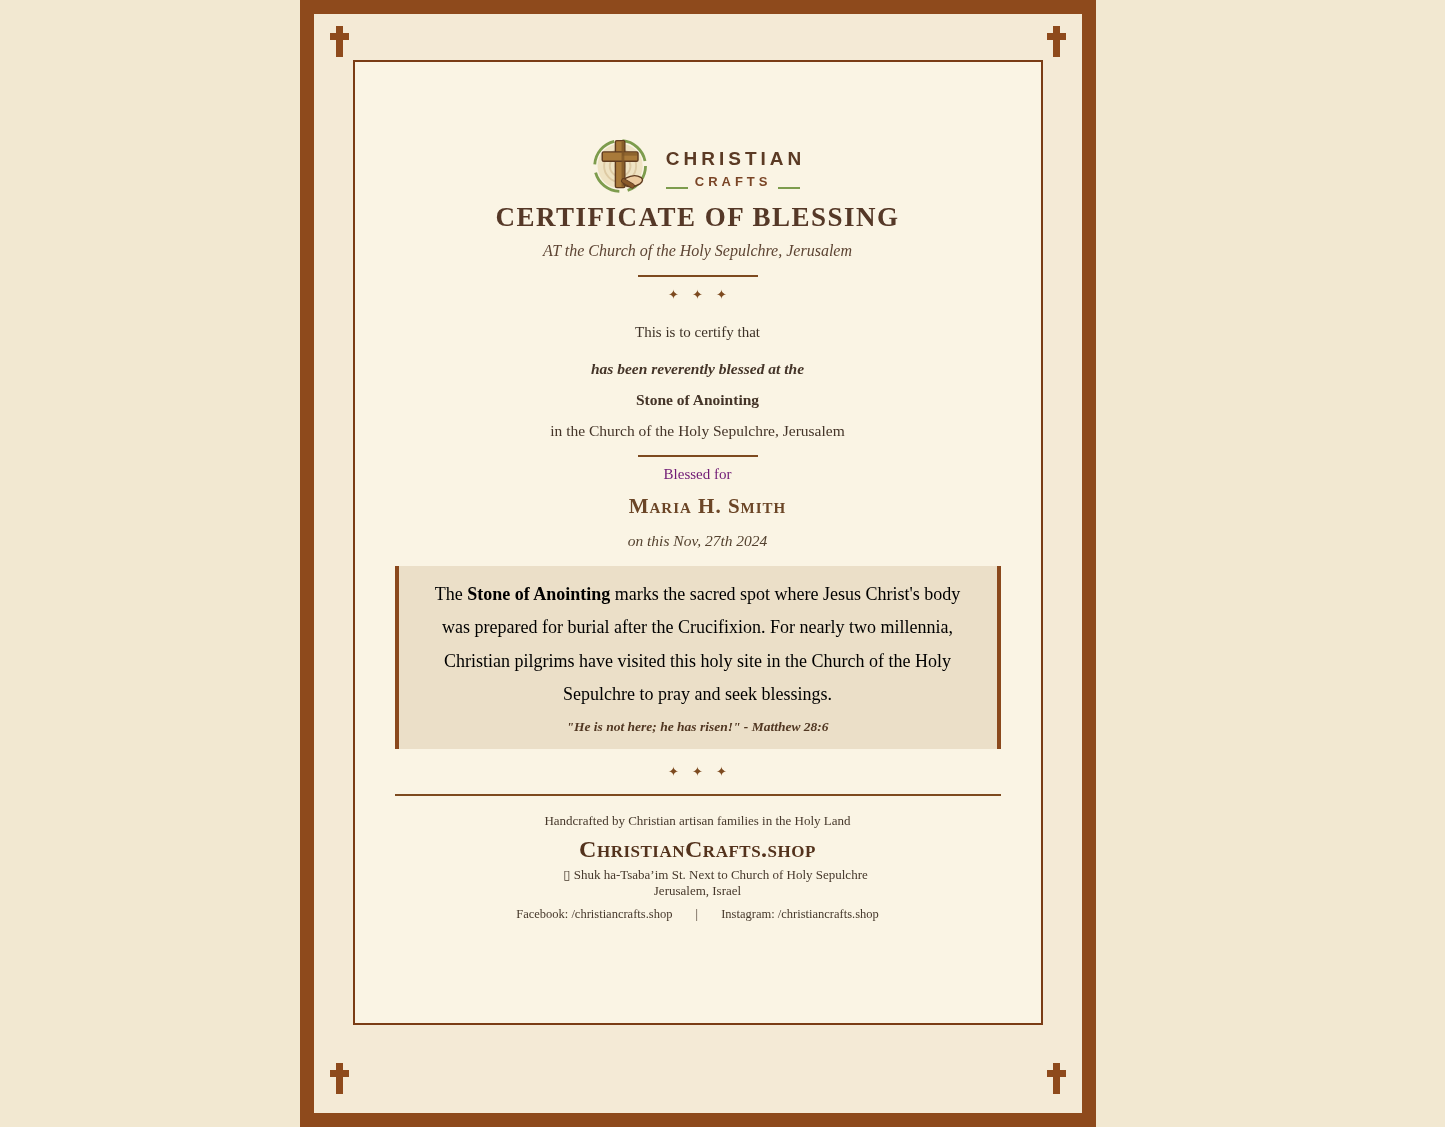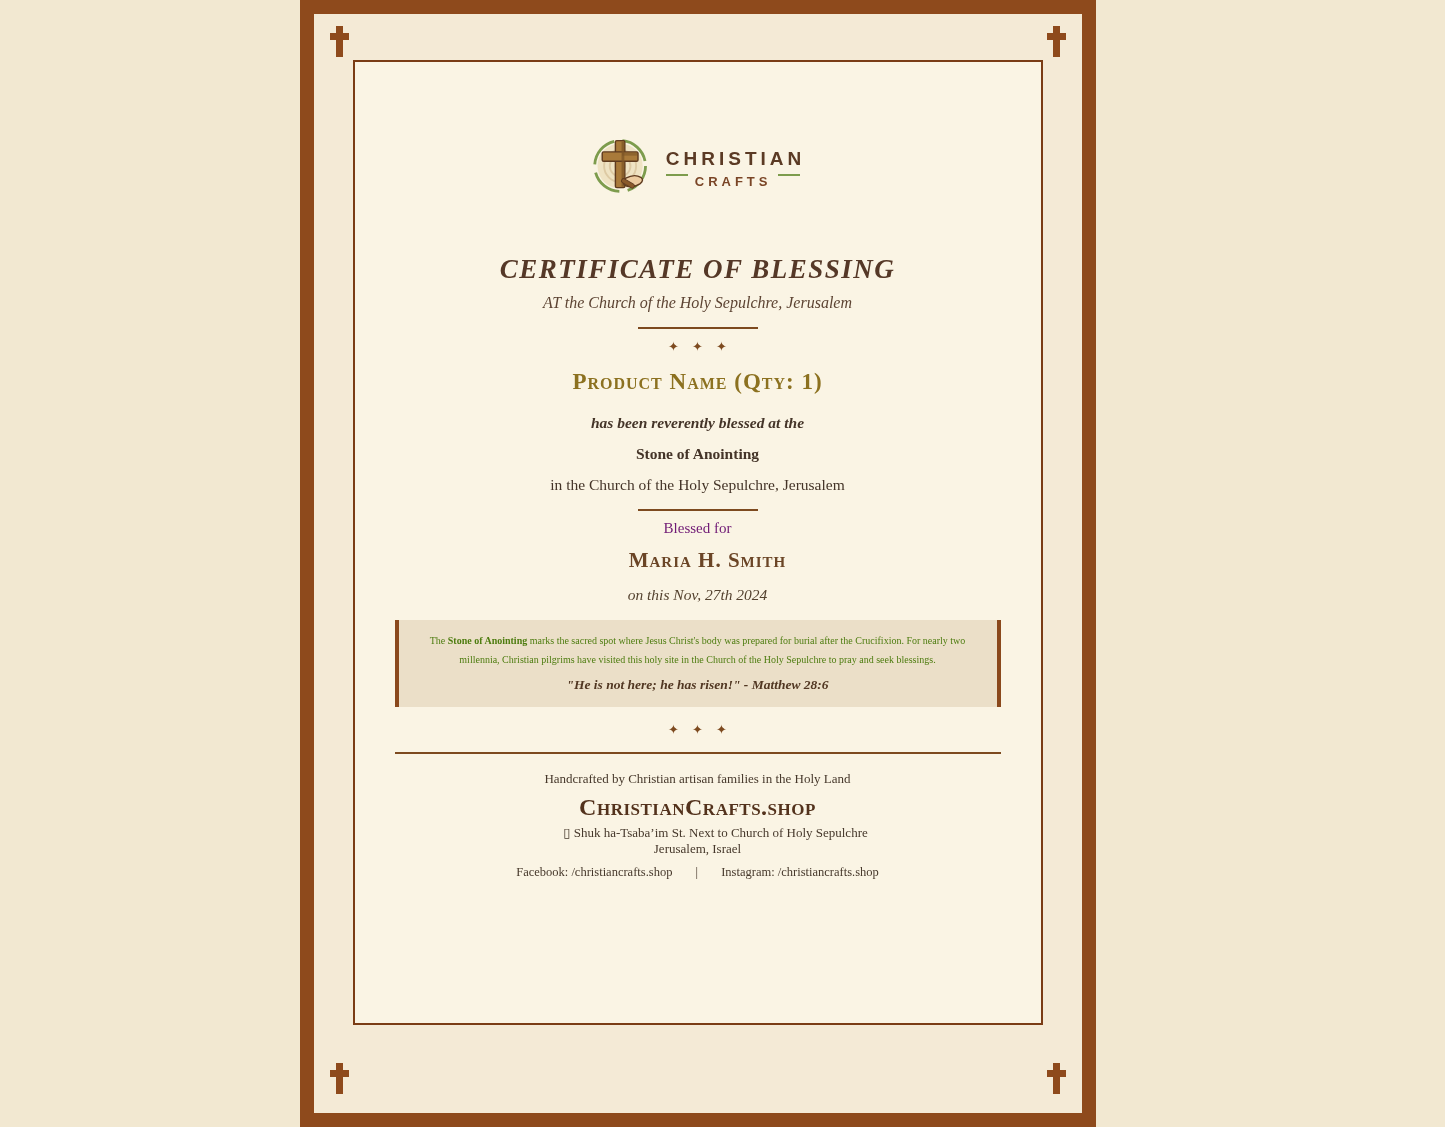--- a/index.html
+++ b/index.html
@@ -22,46 +22,46 @@
 
   .certificate { position:absolute; left:39px; right:39px; top:46px; bottom:88px;
                  border:2px solid #7a3c15; background:#faf4e4; text-align:center;
                  color:#3e3227; overflow:hidden; }
 
   
   .logo { margin-top:72px; display:flex; align-items:center; justify-content:center; gap:12px; }
   .logo-text { text-align:left; }
   .logo-brand-top { font-family:"Liberation Sans","DejaVu Sans",sans-serif; font-weight:bold;
                     font-size:19px; letter-spacing:4px; color:#5b3a24; }
-  .logo-brand-row { display:flex; align-items:flex-start; gap:7px; margin-top:4px; }
+  .logo-brand-row { display:flex; align-items:flex-end; gap:7px; margin-top:4px; }
   .logo-dash { width:22px; height:2px; background:#7d9c4d; }
   .logo-brand-bottom { font-family:"Liberation Sans","DejaVu Sans",sans-serif; font-weight:bold;
                        font-size:13px; letter-spacing:4px; color:#7a4526; }
 
-  .title { margin-top:52px; font-size:27px; font-weight:bold; letter-spacing:1.5px; color:#553827;font-style:italic; }
+  .title { font-size:27px; font-weight:bold; letter-spacing:1.5px; color:#553827; }
   .subtitle { margin-top:9px; font-size:16px; font-style:italic; color:#5d4433; }
 
   .rule-small { width:120px; height:0; border-top:2px solid #7d4a1f; margin:15px auto 0; }
   .ornament { margin-top:10px; font-family:"DejaVu Sans",sans-serif; font-size:13px;
               color:#7d4a1f; word-spacing:9px; }
 
   .certify-line { margin-top:22px; font-size:15px; color:#3e3227; }
   .product-name { margin-top:15px; font-size:23px; font-weight:bold; font-variant:small-caps;
                   letter-spacing:1px; color:#8c7120; }
   .blessed-line { margin-top:19px; font-size:15.5px; font-weight:bold; font-style:italic; color:#443428; }
   .location-name { margin-top:13px; font-size:15.5px; font-weight:bold; color:#443428; }
   .church-line { margin-top:13px; font-size:15.5px; color:#443428; }
   .blessed-for { margin-top:9px; font-size:15px; color:#701a75; }
   .recipient-name { margin-top:11px; font-size:21px; font-weight:bold; font-variant:small-caps;
                     letter-spacing:1px; color:#6b4526;padding-left:20px; }
   .date-line { margin-top:13px; font-size:15.5px; font-style:italic; color:#54422f; }
 
   .info-box { margin:16px 40px 0; background:#ebdfc8; border-left:4px solid #8a481c;
               border-right:4px solid #8a481c; padding:12px 20px 14px; }
-  .info-text { font-size:10px; line-height:1.85; color:#4d7c0f; }
+  .info-text { font-size:18px; line-height:1.85; color:#000000; }
   .info-text .lead-bold { font-weight:bold; }
   .info-quote { margin-top:8px; font-size:13.5px; font-weight:bold; font-style:italic; color:#513722; }
 
   .rule-big { margin:15px 40px 0; height:0; border-top:2px solid #7d4a1f; }
 
   .handcrafted { margin-top:17px; font-size:13px; color:#46382b; }
   .footer-brand { margin-top:7px; font-size:24px; font-weight:bold; font-variant:small-caps;
                   letter-spacing:0.5px; color:#53321c; }
   .website { margin-top:8px; font-size:13.5px; font-weight:bold; color:#46382b; }
   .address-line1 { margin-top:4px; font-size:13px; color:#46382b;padding-left:36px; }
@@ -109,21 +109,21 @@
           </span>
         </span>
       </div>
 
       <div class="title">CERTIFICATE OF BLESSING</div>
       <div class="subtitle">AT the Church of the Holy Sepulchre, Jerusalem</div>
 
       <div class="rule-small"></div>
       <div class="ornament">✦ ✦ ✦</div>
 
-      <div class="product-name">Product Name (Qty: 1)</div>
+      <div class="certify-line">This is to certify that</div>
       <div class="blessed-line">has been reverently blessed at the</div>
       <div class="location-name">Stone of Anointing</div>
       <div class="church-line">in the Church of the Holy Sepulchre, Jerusalem</div>
 
       <div class="rule-small"></div>
 
       <div class="blessed-for">Blessed for</div>
       <div class="recipient-name">Maria H. Smith</div>
       <div class="date-line">on this Nov, 27th 2024</div>
 

